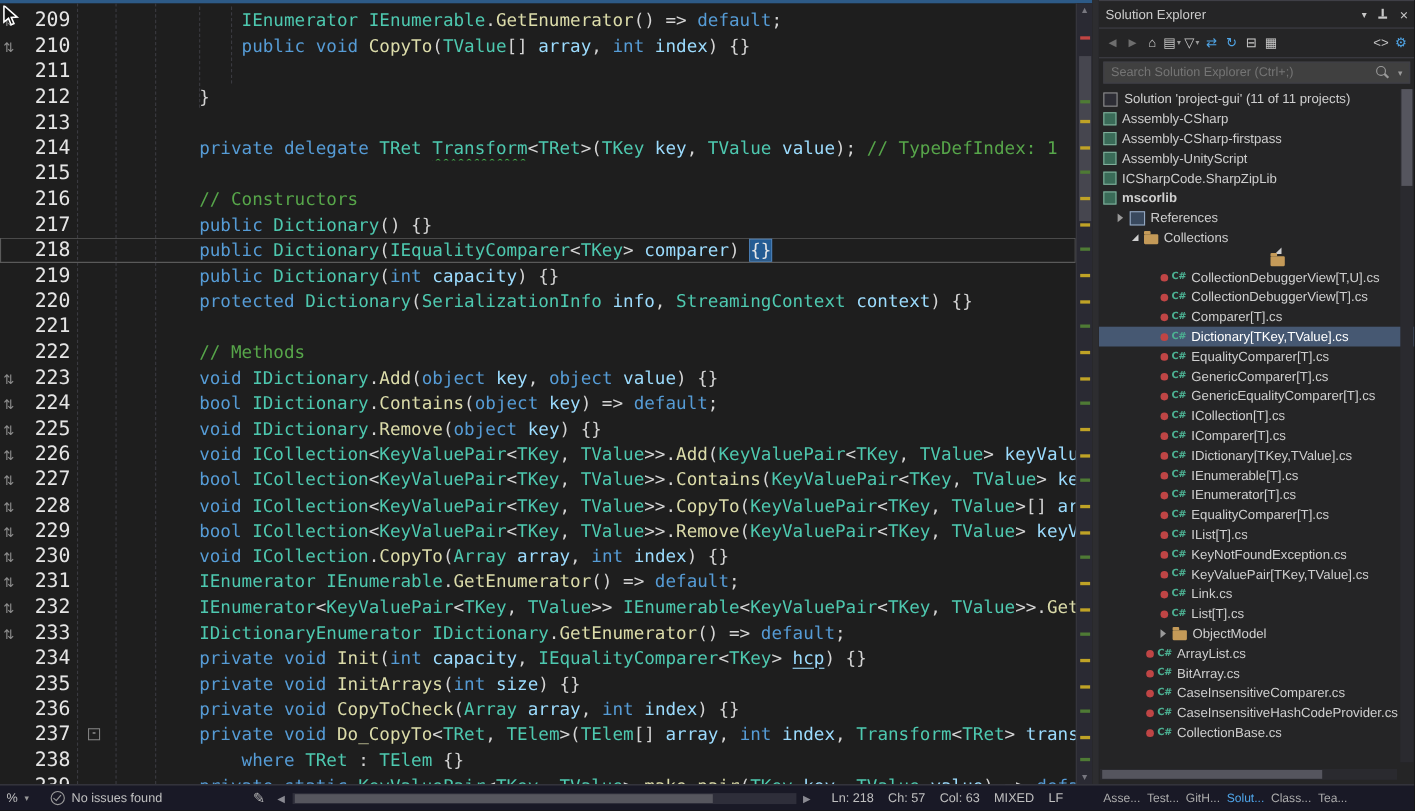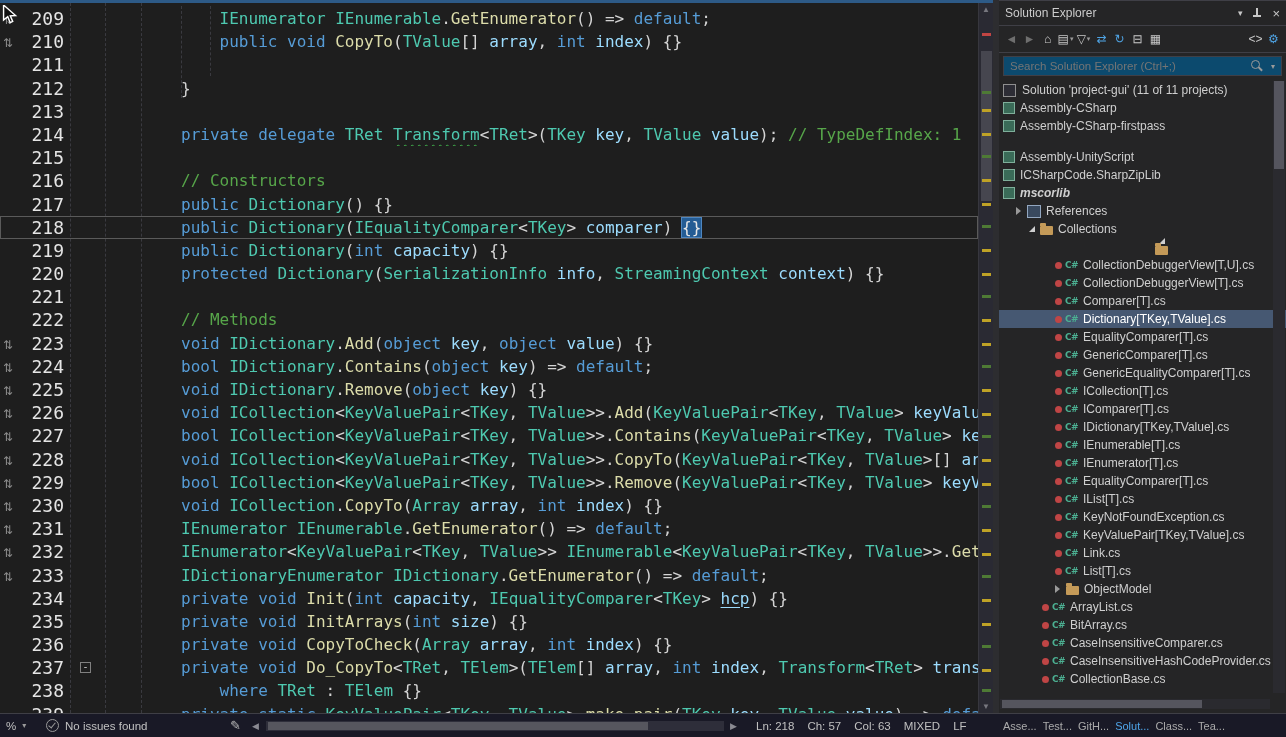--- a/index.html
+++ b/index.html
@@ -47,21 +47,21 @@
   .pin{position:relative;width:10px;height:12px;}
   .pin::before{content:"";position:absolute;left:4px;top:1px;width:2px;height:7px;background:#C8C8C8;}
   .pin::after{content:"";position:absolute;left:1px;top:8px;width:8px;height:2px;background:#C8C8C8;}
   #se-toolbar{height:26px;display:flex;align-items:center;gap:1px;padding:0 4px;
     border-top:1px solid #3F3F46;border-bottom:1px solid #3F3F46;}
   .tbi{min-width:17px;height:18px;display:flex;align-items:center;justify-content:center;
     font-size:12px;cursor:default;}
   .tbi .caret{font-size:7px;color:#9A9A9A;margin-left:1px;}
   .pushr{margin-left:auto;}
   #se-search{position:relative;margin:3px 4px;height:20px;}
-  #se-search input{width:100%;height:100%;box-sizing:border-box;background:#0c4a6e;
+  #se-search input{width:100%;height:100%;box-sizing:border-box;background:#404040;
     border:1px solid #3F3F46;color:#9A9A9A;font-size:11.5px;padding:0 38px 0 6px;outline:none;
     font-family:"Liberation Sans",sans-serif;}
   .mag{position:absolute;right:22px;top:4px;width:7px;height:7px;border:1.5px solid #9A9A9A;
     border-radius:50%;}
   .mag::after{content:"";position:absolute;left:6px;top:7px;width:5px;height:1.5px;background:#9A9A9A;
     transform:rotate(45deg);}
   .searchcaret{position:absolute;right:7px;top:6px;font-size:8px;color:#9A9A9A;}
   #tree{padding-top:2px;}
   .trow{display:flex;align-items:center;height:18px;font-size:12px;color:#CFCFCF;
     white-space:nowrap;cursor:default;}
@@ -221,29 +221,29 @@
           <span class="tlabel">Solution 'project-gui' (11 of 11 projects)</span>
         </div>
         <div class="trow" style="padding-left: 4px;">
           <span class="i-proj"></span>
           <span class="tlabel">Assembly-CSharp</span>
         </div>
         <div class="trow" style="padding-left: 4px;">
           <span class="i-proj"></span>
           <span class="tlabel">Assembly-CSharp-firstpass</span>
         </div>
-        <div class="trow" style="padding-left: 4px; margin-top: 13px;">
+        <div class="trow" style="padding-left: 4px;">
           <span class="i-proj"></span>
           <span class="tlabel">Assembly-UnityScript</span>
         </div>
         <div class="trow" style="padding-left: 4px;">
           <span class="i-proj"></span>
           <span class="tlabel">ICSharpCode.SharpZipLib</span>
         </div>
-        <div class="trow" style="padding-left: 4px; font-style: italic;">
+        <div class="trow" style="padding-left: 4px;">
           <span class="i-proj"></span>
           <span class="tlabel" style="font-weight: bold;">mscorlib</span>
         </div>
         <div class="trow" style="padding-left: 17px;">
           <span class="tw-col"></span>
           <span class="i-ref"></span>
           <span class="tlabel">References</span>
         </div>
         <div class="trow" style="padding-left: 30px;">
           <span class="tw-exp"></span>

